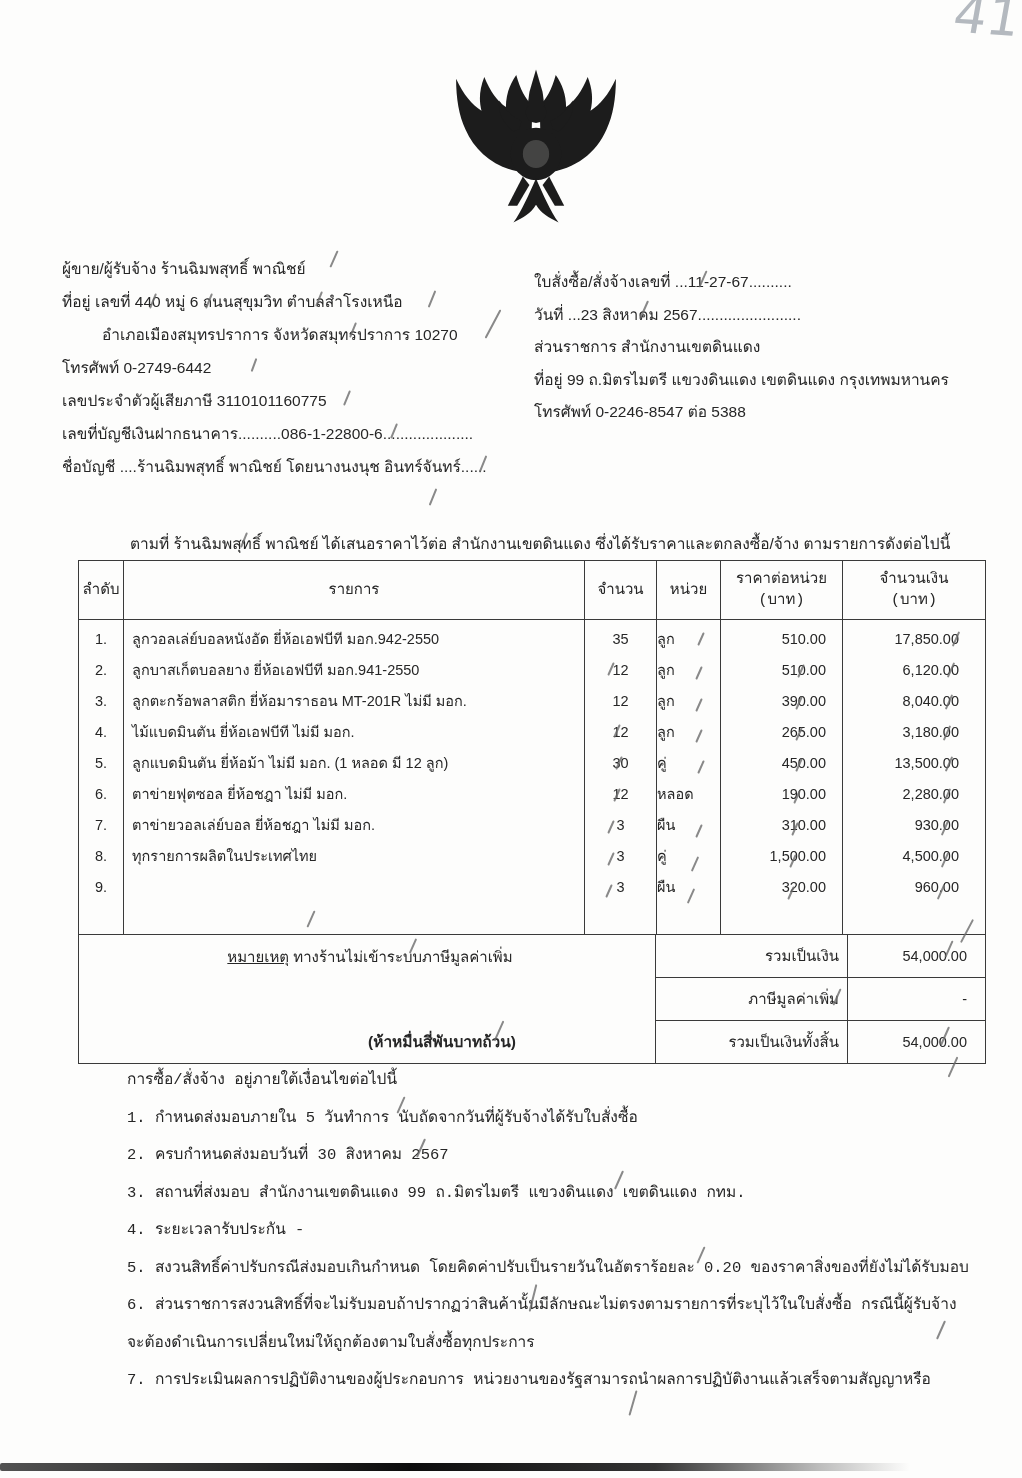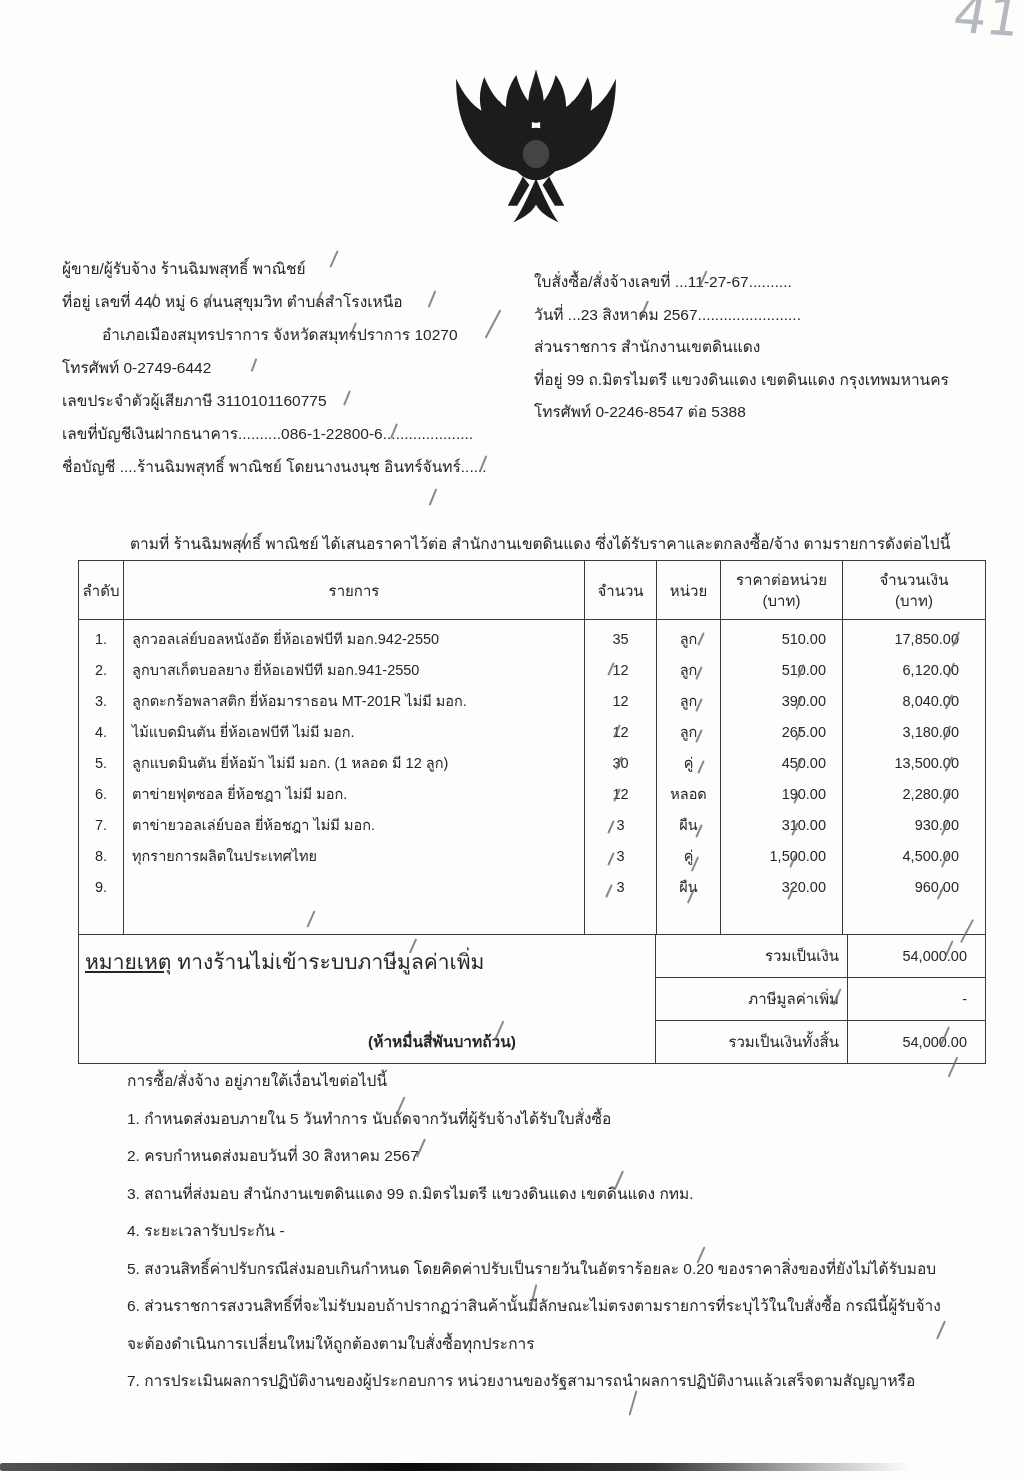--- a/index.html
+++ b/index.html
@@ -29,59 +29,59 @@
   }
   
   .info-left{position:absolute;left:62px;top:252px;width:470px;font-size:15.5px;}
   .info-left .ln{height:33px;line-height:33px;white-space:nowrap;}
   .info-left .ln.indent{padding-left:40px;}
   .info-right{position:absolute;left:534px;top:266px;width:460px;font-size:15.5px;}
   .info-right .ln{height:32.5px;line-height:32.5px;white-space:nowrap;}
   .intro{position:absolute;left:130px;top:531px;font-size:15.5px;white-space:nowrap;}
   
   .po-table{position:absolute;left:78px;top:560px;width:908px;border:1.6px solid #3a3a3a;box-sizing:border-box;}
-  .thead{display:grid;grid-template-columns:45px 461px 72px 64px 122px auto;height:58px;border-bottom:1.4px solid #3a3a3a;}
+  .thead{display:grid;grid-template-columns:45px 461px 72px 64px 122px auto;height:58px;border-bottom:1.4px solid #3a3a3a;font-family:Liberation Mono, monospace;}
   .thead .hcell{
     border-right:1.2px solid #3a3a3a;display:flex;flex-direction:column;
     align-items:center;justify-content:center;font-size:15px;line-height:21px;
   }
   .thead .hcell:last-child{border-right:none;}
   .tbody{display:grid;grid-template-columns:45px 461px 72px 64px 122px auto;}
   .tbody .bcol{border-right:1.2px solid #3a3a3a;padding-top:4px;}
   .tbody .bcol:last-child{border-right:none;}
   .cell-line{height:31px;line-height:31px;font-size:14.5px;white-space:nowrap;}
   .bcol.c-no .cell-line{text-align:center;}
   .bcol.c-item .cell-line{padding-left:8px;}
   .bcol.c-qty .cell-line{text-align:center;}
-  .bcol.c-unit .cell-line{text-align:center;}
+  .bcol.c-unit .cell-line{}
   .bcol.c-price .cell-line{text-align:right;padding-right:16px;}
   .bcol.c-amount .cell-line{text-align:right;padding-right:26px;}
   
   .summary{display:flex;border-top:1.4px solid #3a3a3a;}
   .sum-left{width:577px;border-right:1.2px solid #3a3a3a;position:relative;box-sizing:border-box;}
-  .note-line{padding:10px 0 0 6px;font-size:21px;}
+  .note-line{padding:10px 0 0 6px;font-size:15px;text-align:center;}
   .note-label{text-decoration:underline;}
   .amount-words{
     position:absolute;bottom:0;left:0;width:100%;height:43px;line-height:43px;
     text-align:center;padding-left:150px;box-sizing:border-box;
     font-weight:bold;font-size:15.5px;
   }
   .sum-right{flex:1;display:grid;grid-template-columns:192px auto;}
   .sum-label{
     border-bottom:1.2px solid #3a3a3a;border-right:1.2px solid #3a3a3a;
     height:42px;line-height:42px;text-align:right;padding-right:8px;font-size:15px;
   }
   .sum-value{
     border-bottom:1.2px solid #3a3a3a;height:42px;line-height:42px;
     text-align:right;padding-right:18px;font-size:14.5px;
   }
   .sum-label.last,.sum-value.last{border-bottom:none;}
   
   .conditions{position:absolute;left:127px;top:1062px;width:860px;font-size:15.5px;}
-  .cond-line{height:37.5px;line-height:37.5px;white-space:nowrap;}
+  .cond-line{height:37.5px;line-height:37.5px;white-space:nowrap;font-family:Liberation Mono, monospace;}
   
   .tick{position:absolute;background:#6b6b6b;width:2px;border-radius:2px;opacity:.8;}
   
   .scan-strip{
     position:absolute;bottom:7px;left:0;width:910px;height:8px;
     background:linear-gradient(to right,
       rgba(25,25,25,.75), #0c0c0c 45%, rgba(30,30,30,.9) 72%,
       rgba(110,110,110,.45) 90%, rgba(160,160,160,0));
     border-radius:2px;
   }

